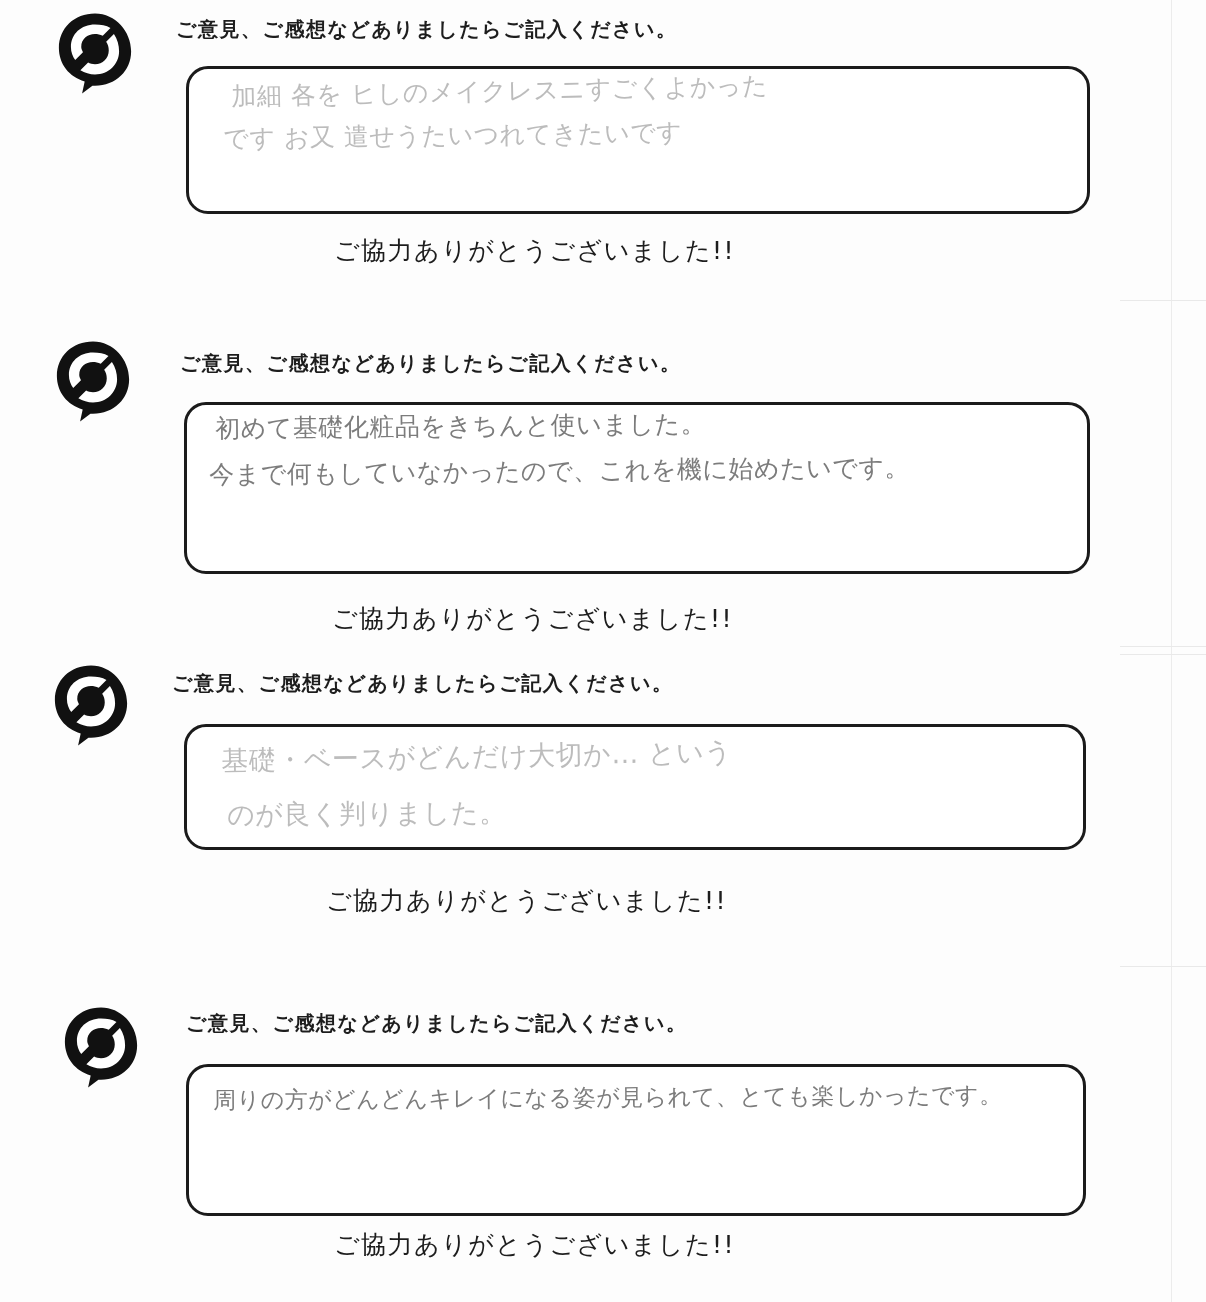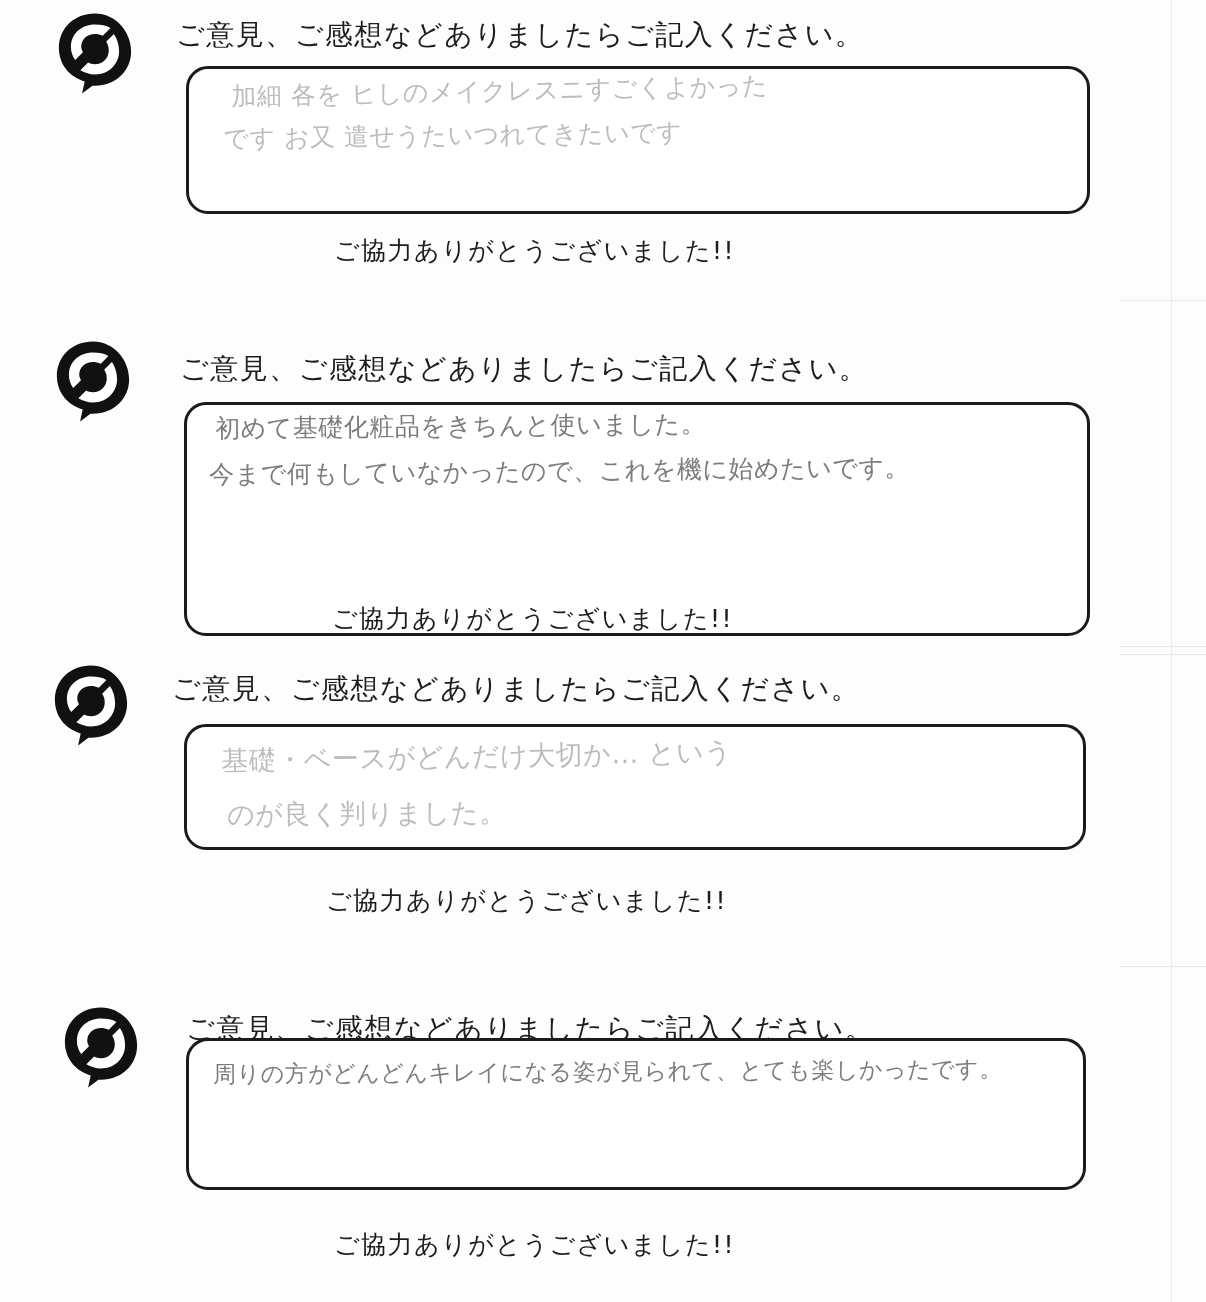--- a/index.html
+++ b/index.html
@@ -45,26 +45,26 @@
     width: 1206px;
   }
   .q-mark {
     position: absolute;
     width: 86px;
     height: 86px;
     display: block;
   }
   .q-prompt {
     position: absolute;
-    font-size: 28px;
+    font-size: 20px;
     letter-spacing: 1.5px;
     color: #1d1d1d;
     white-space: nowrap;
     font-family: "DejaVu Sans", "Liberation Sans", sans-serif;
-    font-weight: 400;
+    font-weight: 700;
   }
   .answer-box {
     position: absolute;
     border: 3px solid #1b1b1b;
     border-radius: 22px;
     background: #ffffff;
     box-sizing: border-box;
   }
   .handwriting {
     position: absolute;
@@ -125,21 +125,21 @@
         <path d="M50 4C26 4 8 21 8 44c0 19 12 34 30 39l-3 14 12-9c1 0 2 .1 3 .1 24 0 42-17 42-40S74 4 50 4z"></path>
       </g>
       <g fill="#fff">
         <path d="M50 17c-16 0-28 11-28 26 0 6 2 11 5 15l9-9c-1-2-2-4-2-6 0-9 7-15 16-15 3 0 6 .8 9 2l9-9c-5-3-11-4-18-4z"></path>
         <path d="M72 28l-9 9c2 3 3 6 3 10 0 9-7 16-16 16-3 0-6-.7-8-2l-9 9c5 3 11 5 17 5 16 0 28-12 28-27 0-7-2-14-6-20z"></path>
       </g>
     </svg>
 
     <div class="q-prompt" style="left:180px; top:20px;">ご意見、ご感想などありましたらご記入ください。</div>
 
-    <div class="answer-box" style="left:184px; top:72px; width:906px; height:234px;">
+    <div class="answer-box" style="left:184px; top:72px; width:906px; height:172px;">
       <div class="handwriting" style="left:28px; top:10px; transform: rotate(-0.6deg);">初めて基礎化粧品をきちんと使いました。</div>
       <div class="handwriting" style="left:22px; top:56px; transform: rotate(-0.6deg);">今まで何もしていなかったので、これを機に始めたいです。</div>
     </div>
 
     <div class="thanks" style="left:332px; top:272px;">ご協力ありがとうございました!!</div>
   </div>
 
   <div class="block" style="top:656px;">
     <svg class="q-mark" style="left:48px; top:6px;" viewBox="0 0 100 100">
       <g fill="#111">
@@ -167,20 +167,20 @@
         <path d="M50 4C26 4 8 21 8 44c0 19 12 34 30 39l-3 14 12-9c1 0 2 .1 3 .1 24 0 42-17 42-40S74 4 50 4z"></path>
       </g>
       <g fill="#fff">
         <path d="M50 17c-16 0-28 11-28 26 0 6 2 11 5 15l9-9c-1-2-2-4-2-6 0-9 7-15 16-15 3 0 6 .8 9 2l9-9c-5-3-11-4-18-4z"></path>
         <path d="M72 28l-9 9c2 3 3 6 3 10 0 9-7 16-16 16-3 0-6-.7-8-2l-9 9c5 3 11 5 17 5 16 0 28-12 28-27 0-7-2-14-6-20z"></path>
       </g>
     </svg>
 
     <div class="q-prompt" style="left:186px; top:20px;">ご意見、ご感想などありましたらご記入ください。</div>
 
-    <div class="answer-box" style="left:186px; top:48px; width:900px; height:152px;">
+    <div class="answer-box" style="left:186px; top:74px; width:900px; height:152px;">
       <div class="handwriting" style="left:24px; top:20px; font-size:23px; transform: rotate(-0.4deg);">周りの方がどんどんキレイになる姿が見られて、とても楽しかったです。</div>
     </div>
 
     <div class="thanks" style="left:334px; top:238px;">ご協力ありがとうございました!!</div>
   </div>
 
 </div>
 
 </body></html>

